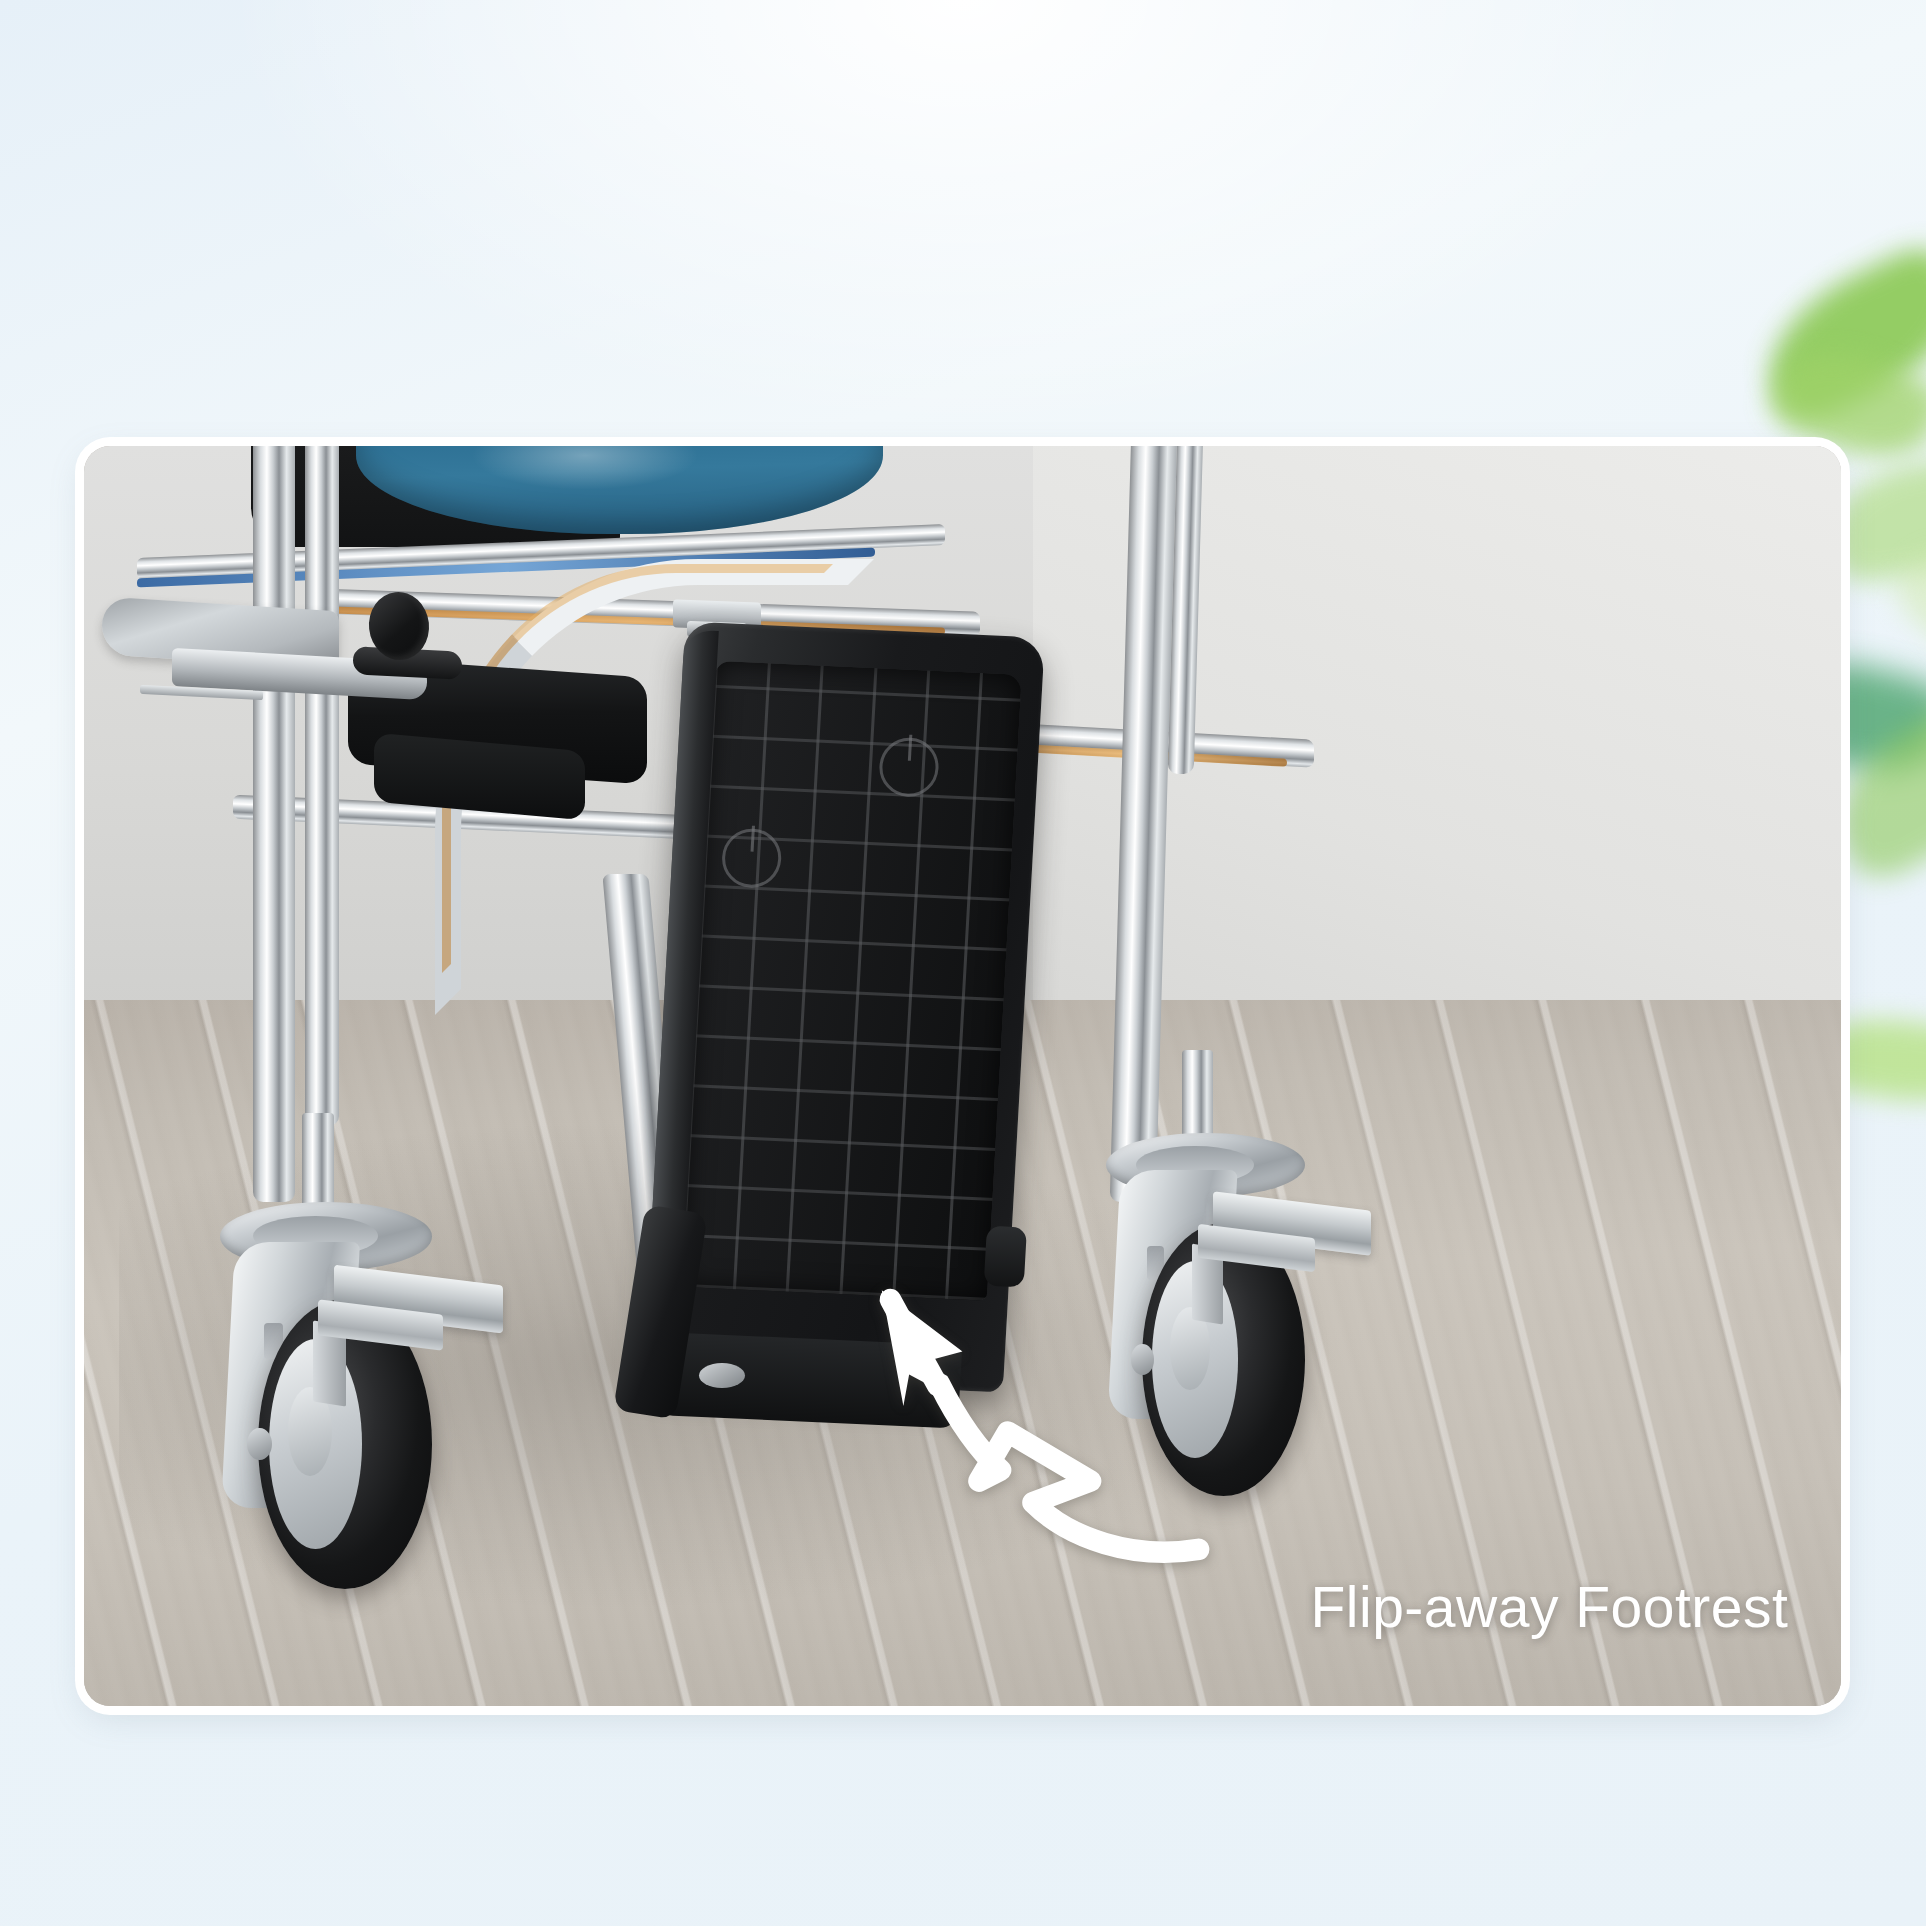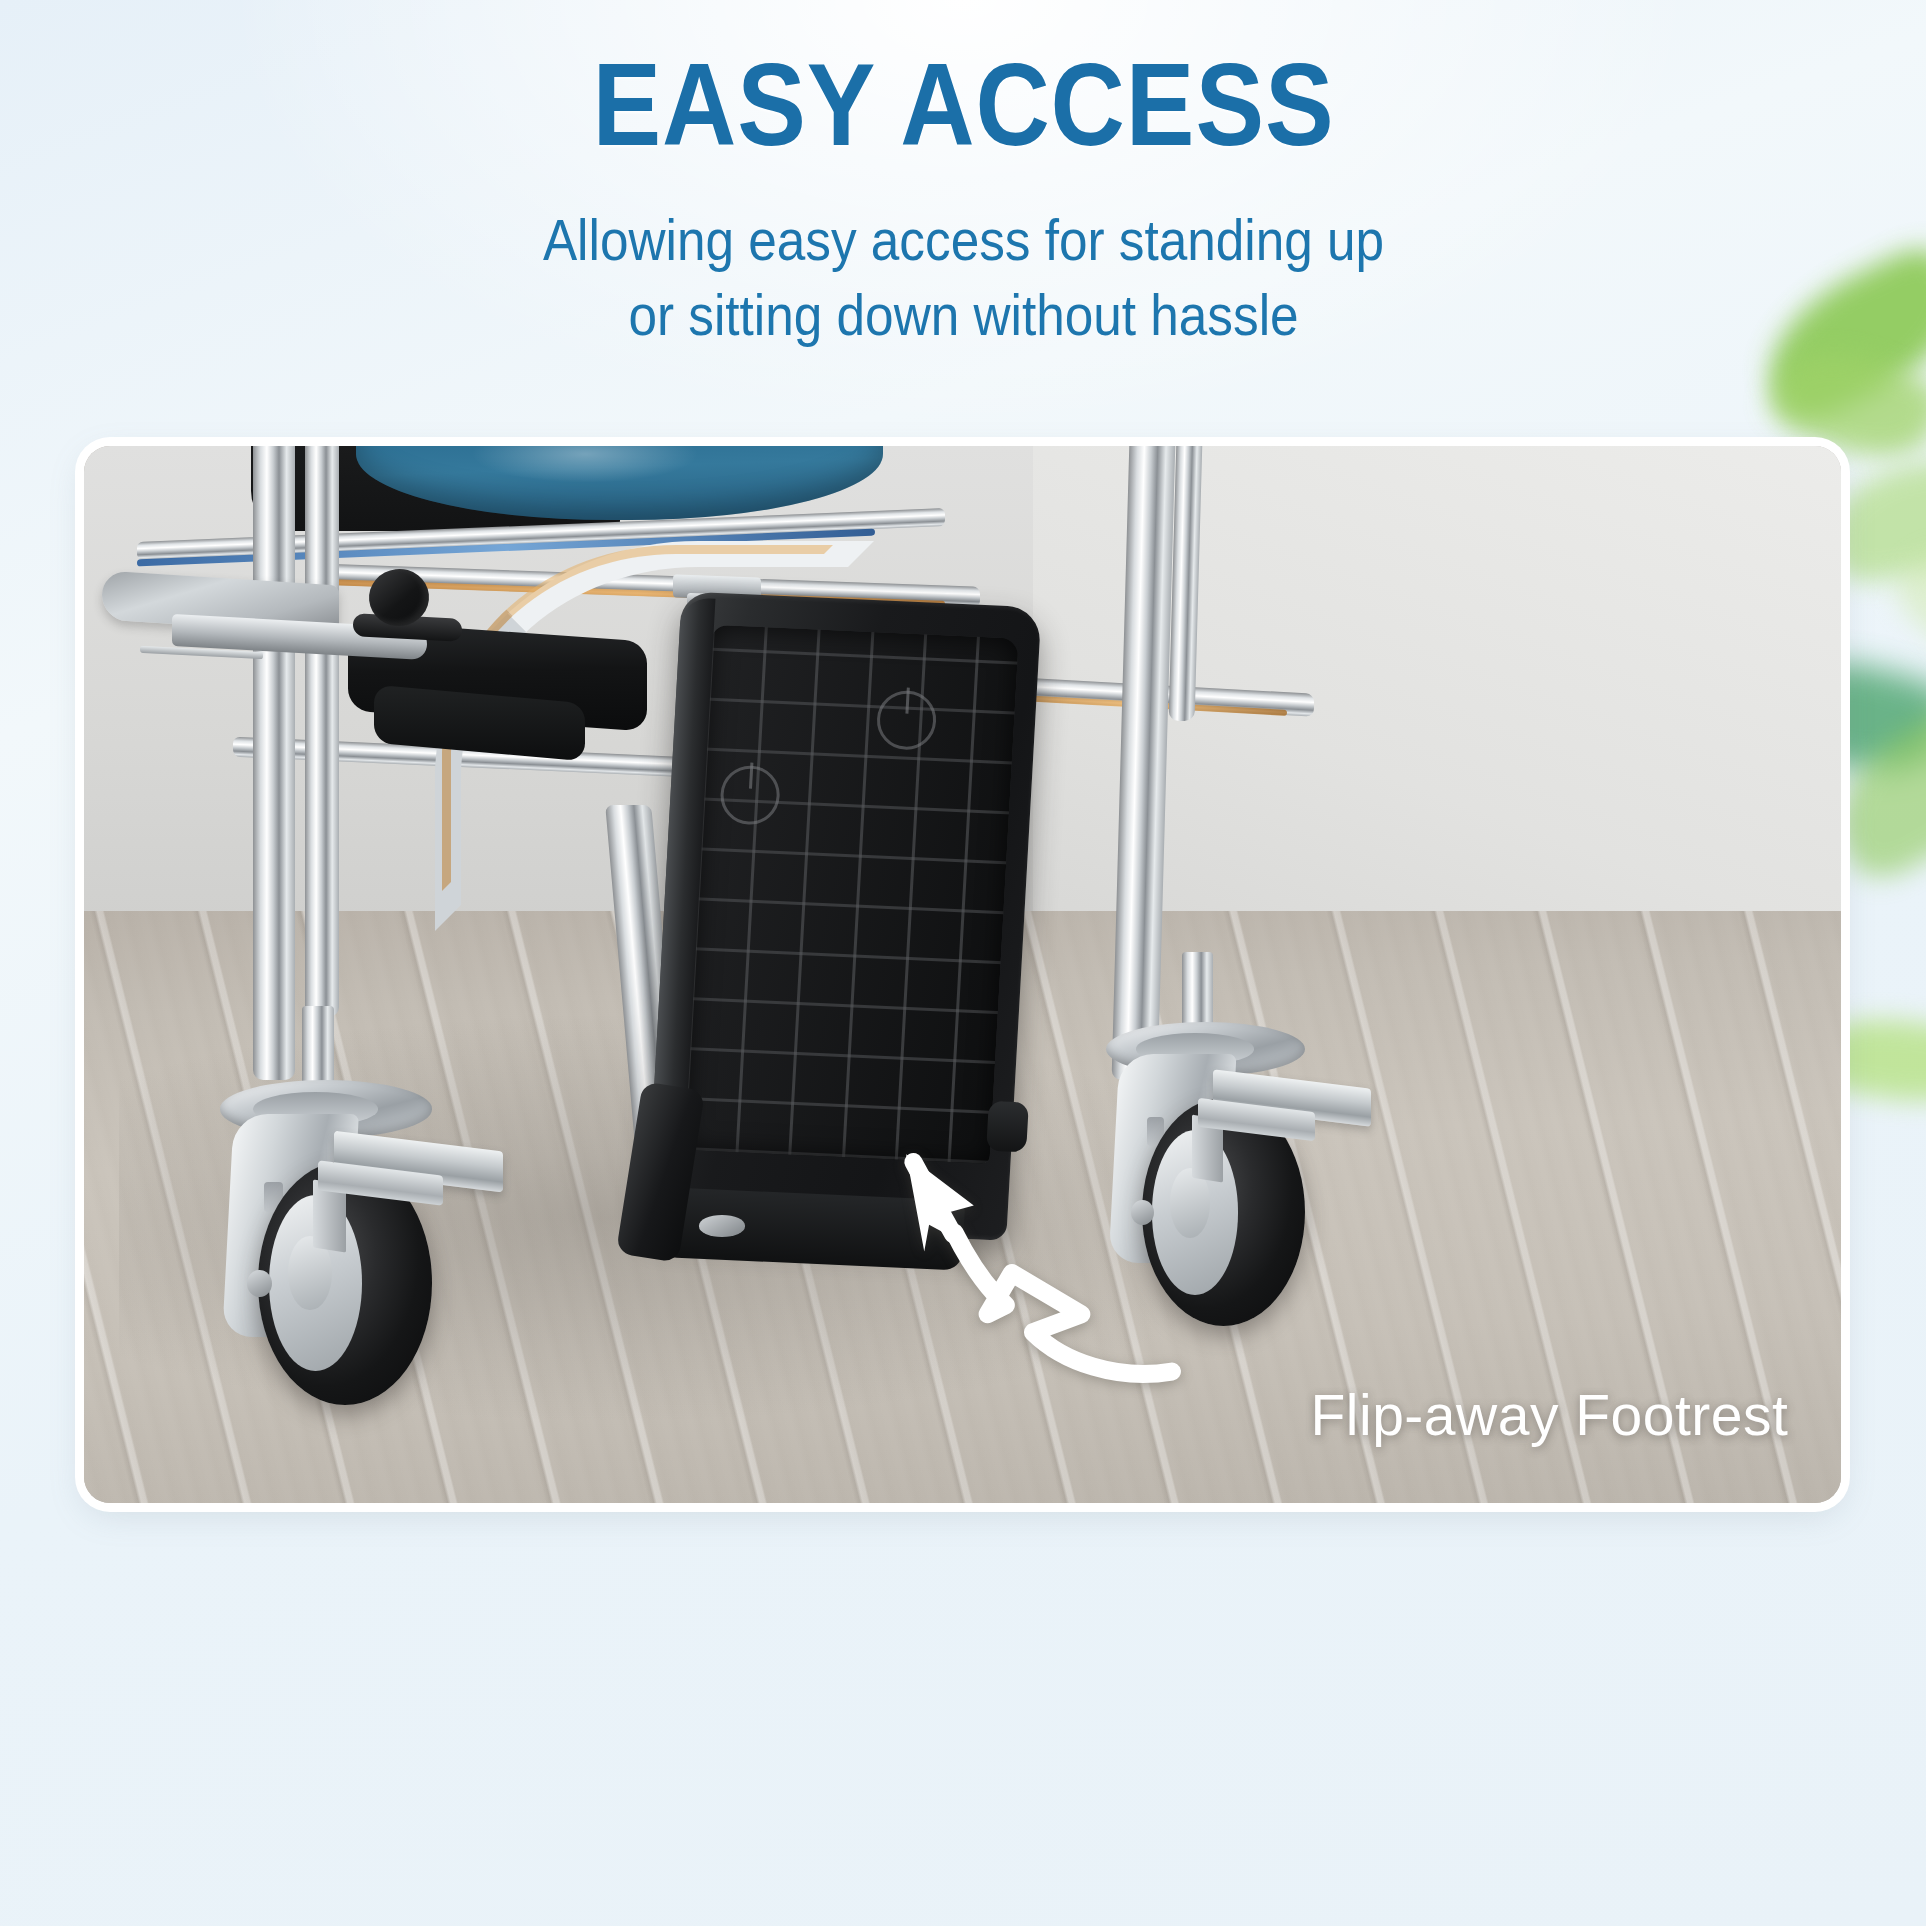--- a/index.html
+++ b/index.html
@@ -41,21 +41,21 @@
     margin:0;padding-top:40px;
     font-family:"Liberation Sans Narrow","Liberation Sans",sans-serif;
     font-weight:400;font-size:57px;line-height:1.32;
     color:#1d76ae;
     transform:scaleX(.9);transform-origin:50% 50%;
   }
   .subtitle .sline{display:block;}
 
   
   .photo-card{
-    position:absolute;left:84px;top:446px;width:1757px;height:1057px;
+    position:absolute;left:84px;top:446px;width:1757px;height:1260px;
     border-radius:26px;overflow:hidden;
     background:#b9b3ab;
     box-shadow:0 0 0 9px #ffffff, 0 10px 34px rgba(120,135,150,.22);
   }
   .scene{position:absolute;inset:0;}
 
   
   .wall{position:absolute;left:0;top:0;width:100%;height:47%;
         background:linear-gradient(180deg,#e0e0df 0%,#d8d8d6 55%,#cfcfcd 100%);}
   .wall-right{position:absolute;right:0;top:0;width:46%;height:50%;
@@ -235,27 +235,20 @@
   <div class="foliage">
     <div class="leaf l1"></div>
     <div class="leaf l2"></div>
     <div class="leaf l3"></div>
     <div class="leaf l4"></div>
     <div class="leaf l5"></div>
     <div class="leaf l6"></div>
     <div class="leaf l7"></div>
   </div>
 
-  <div class="headline-block">
-    <h1 class="headline">EASY ACCESS</h1>
-    <p class="subtitle">
-      <span class="sline">Allowing easy access for standing up</span>
-      <span class="sline">or sitting down without hassle</span>
-    </p>
-  </div>
 
   <div class="photo-card">
     <div class="scene">
 
       <div class="wall"></div>
       <div class="wall-right"></div>
       <div class="baseboard"></div>
       <div class="floor">
         <div class="planks"></div>
         <div class="grain"></div>

